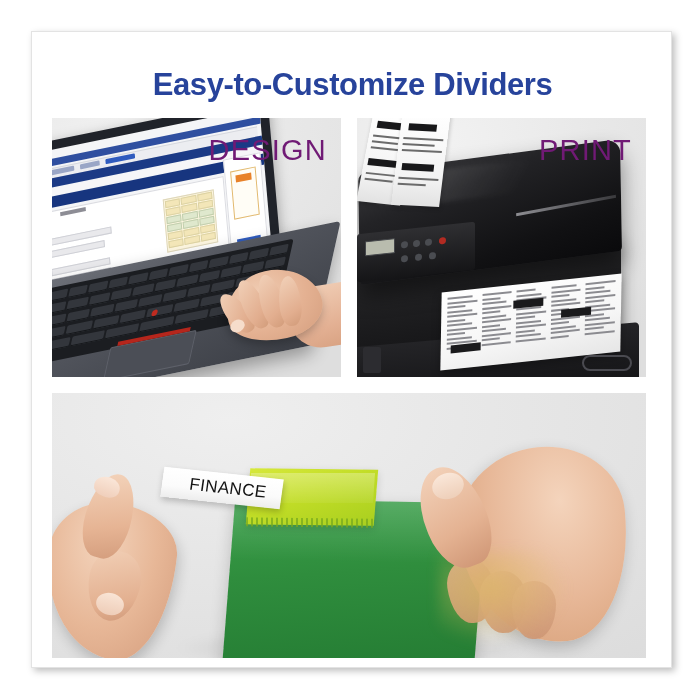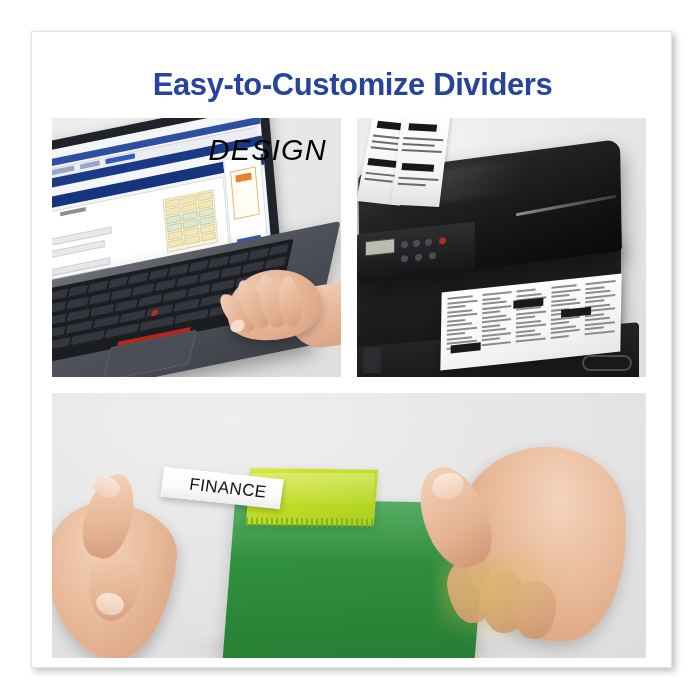--- a/index.html
+++ b/index.html
@@ -59,23 +59,22 @@
   #panel-design { left: 20px;  top: 86px;  width: 289px; height: 259px; }
   #panel-print  { left: 325px; top: 86px;  width: 289px; height: 259px; }
   #panel-insert { left: 20px;  top: 361px; width: 594px; height: 265px; }
 
   .panel-label {
     position: absolute;
     z-index: 60;
     font-size: 29px;
     font-weight: 400;
     letter-spacing: 1.2px;
-    color: #000000;
+    color: #701a75;
     white-space: nowrap;
-    font-style: italic;
   }
   #label-design { right: 14px; top: 16px; }
   #label-print  { right: 14px; top: 16px; }
   #label-insert { right: 16px; top: 18px; }
 
   
   .studio-bg {
     position: absolute;
     inset: 0;
     background:
@@ -750,20 +749,21 @@
         </div>
         <div class="pr-tab" style="left:10px; top:54px; width:30px;"></div>
         <div class="pr-tab" style="left:72px; top:16px; width:30px;"></div>
         <div class="pr-tab" style="left:120px; top:30px; width:30px;"></div>
       </div>
 
       <div class="pr-tray"></div>
       <div class="pr-handle"></div>
       <div class="pr-foot"></div>
 
+      <div class="panel-label" id="label-print">PRINT</div>
     </div>
 
     <div class="panel" id="panel-insert">
       <div class="studio-bg insert"></div>
 
       <div class="soft-shadow"></div>
 
       <div class="div-body"></div>
       <div class="div-tab"></div>
       <div class="div-pocket"></div>

